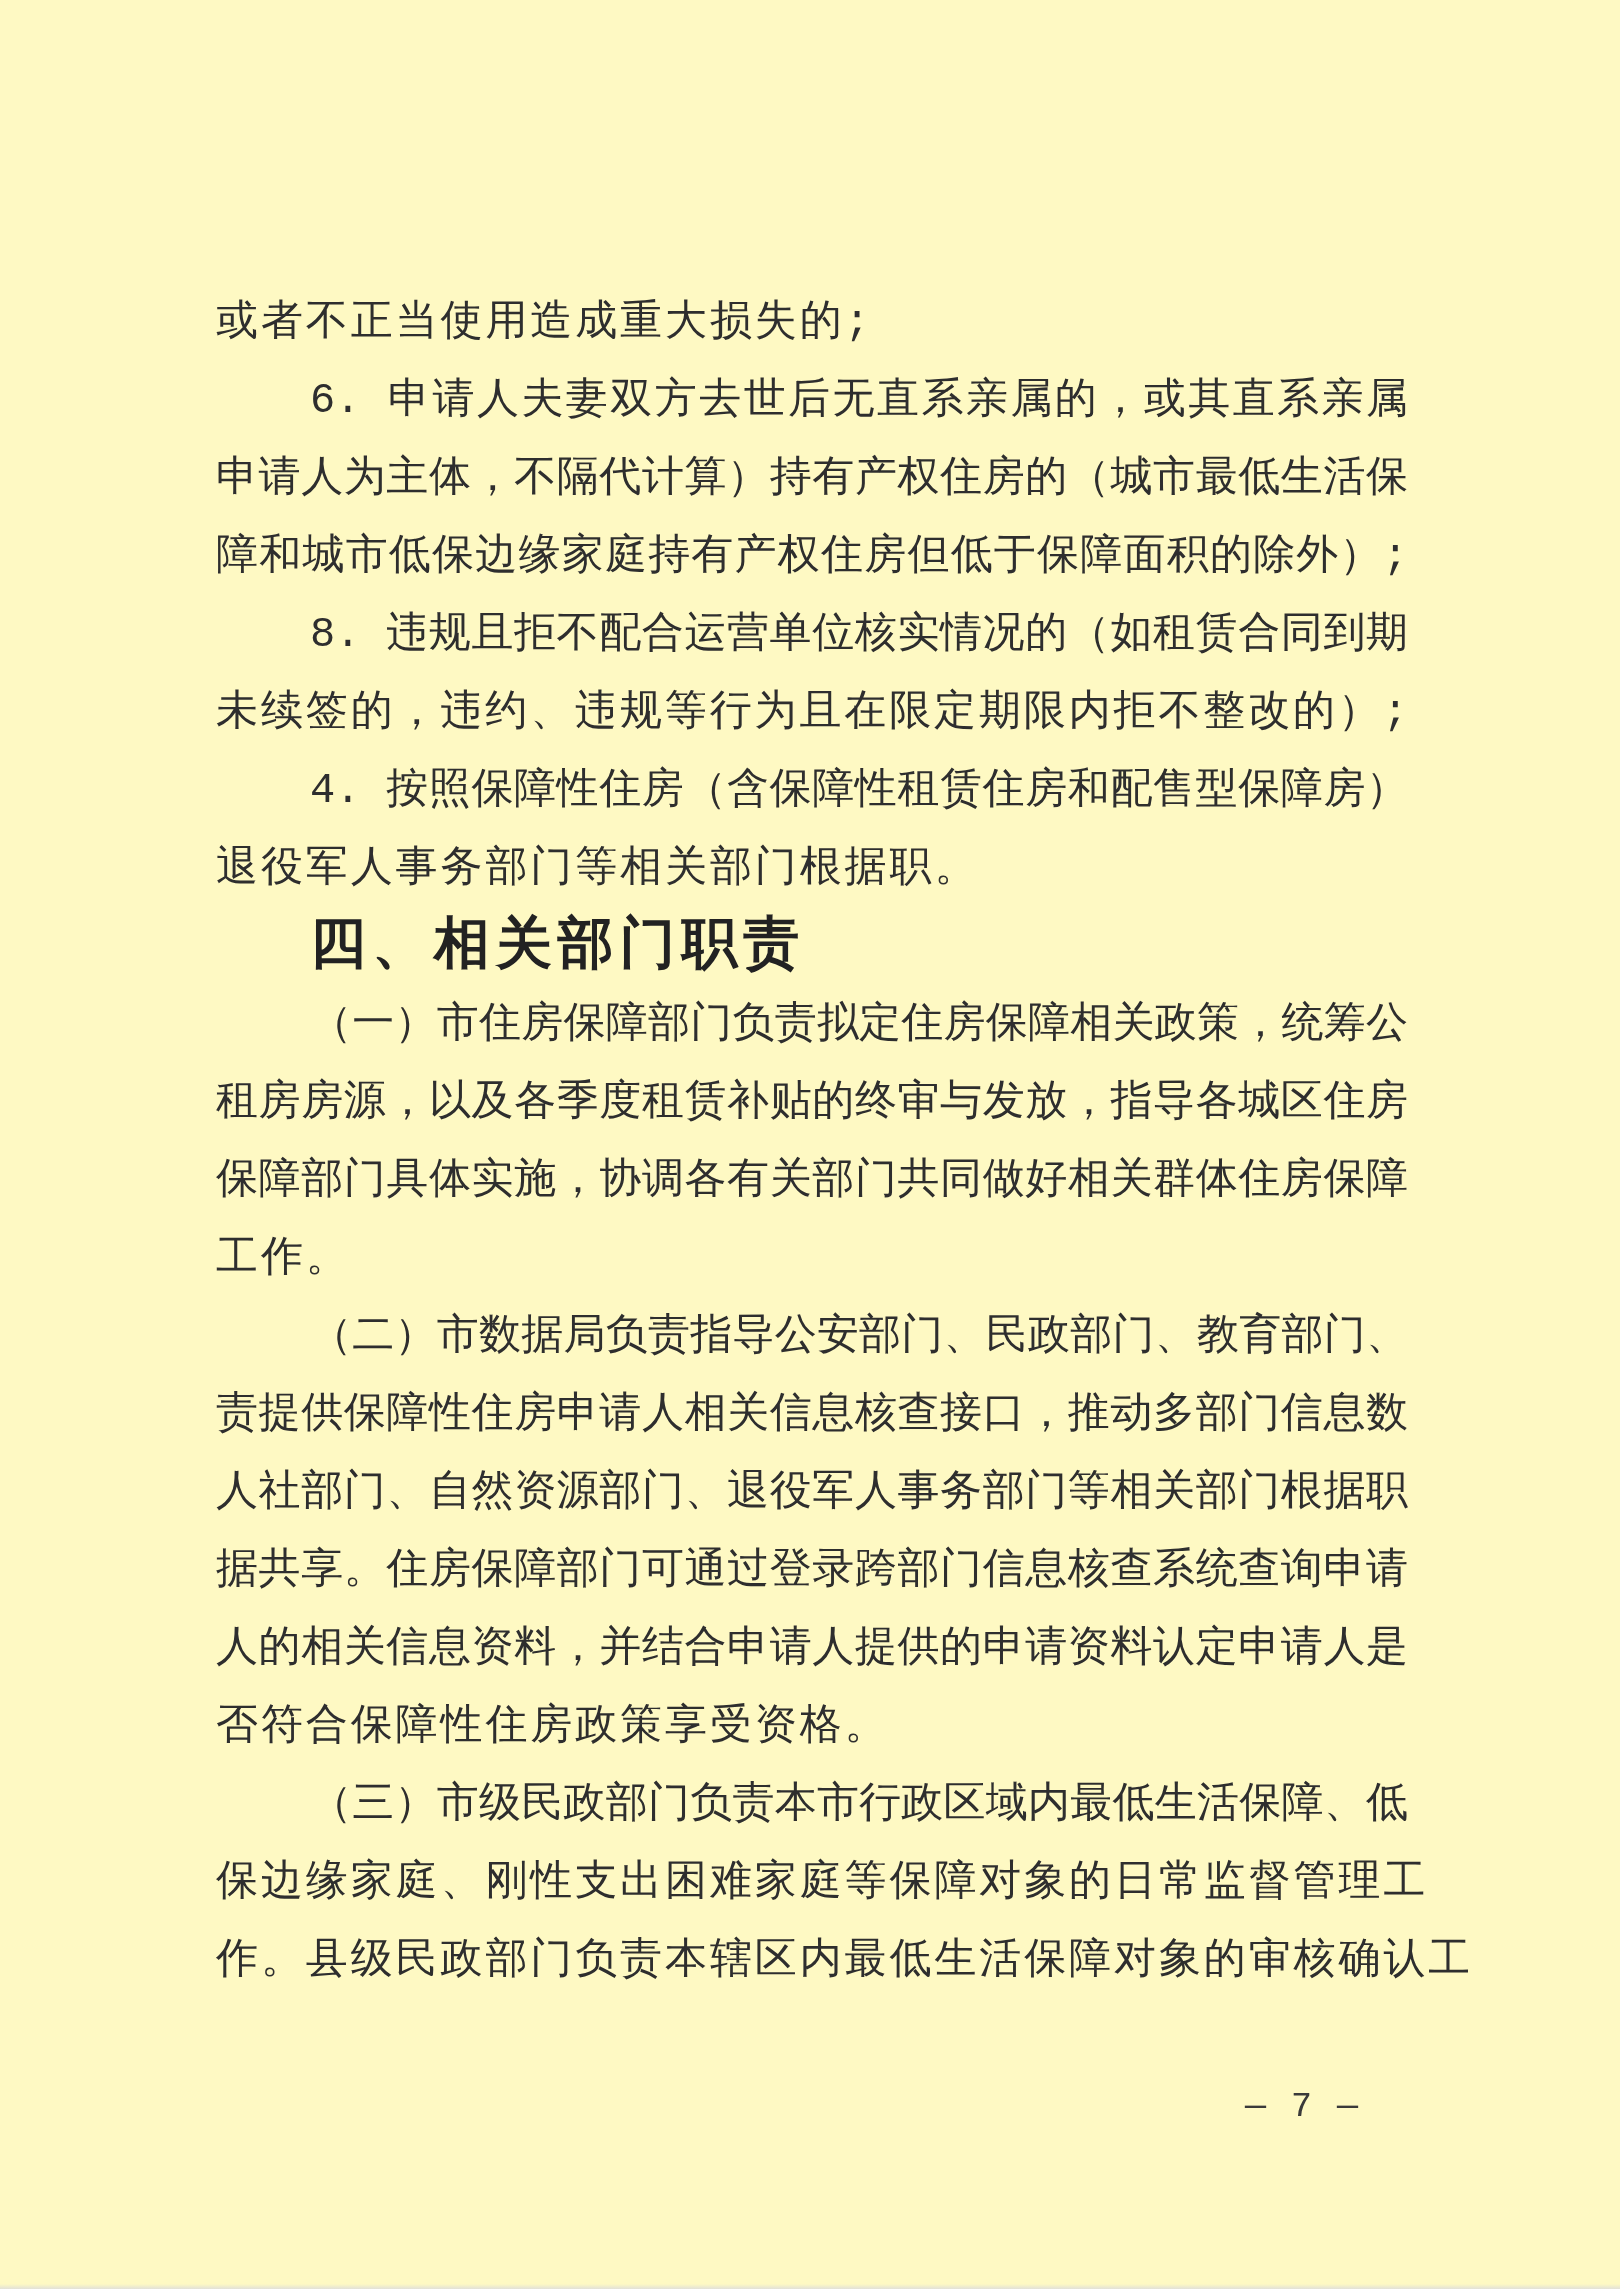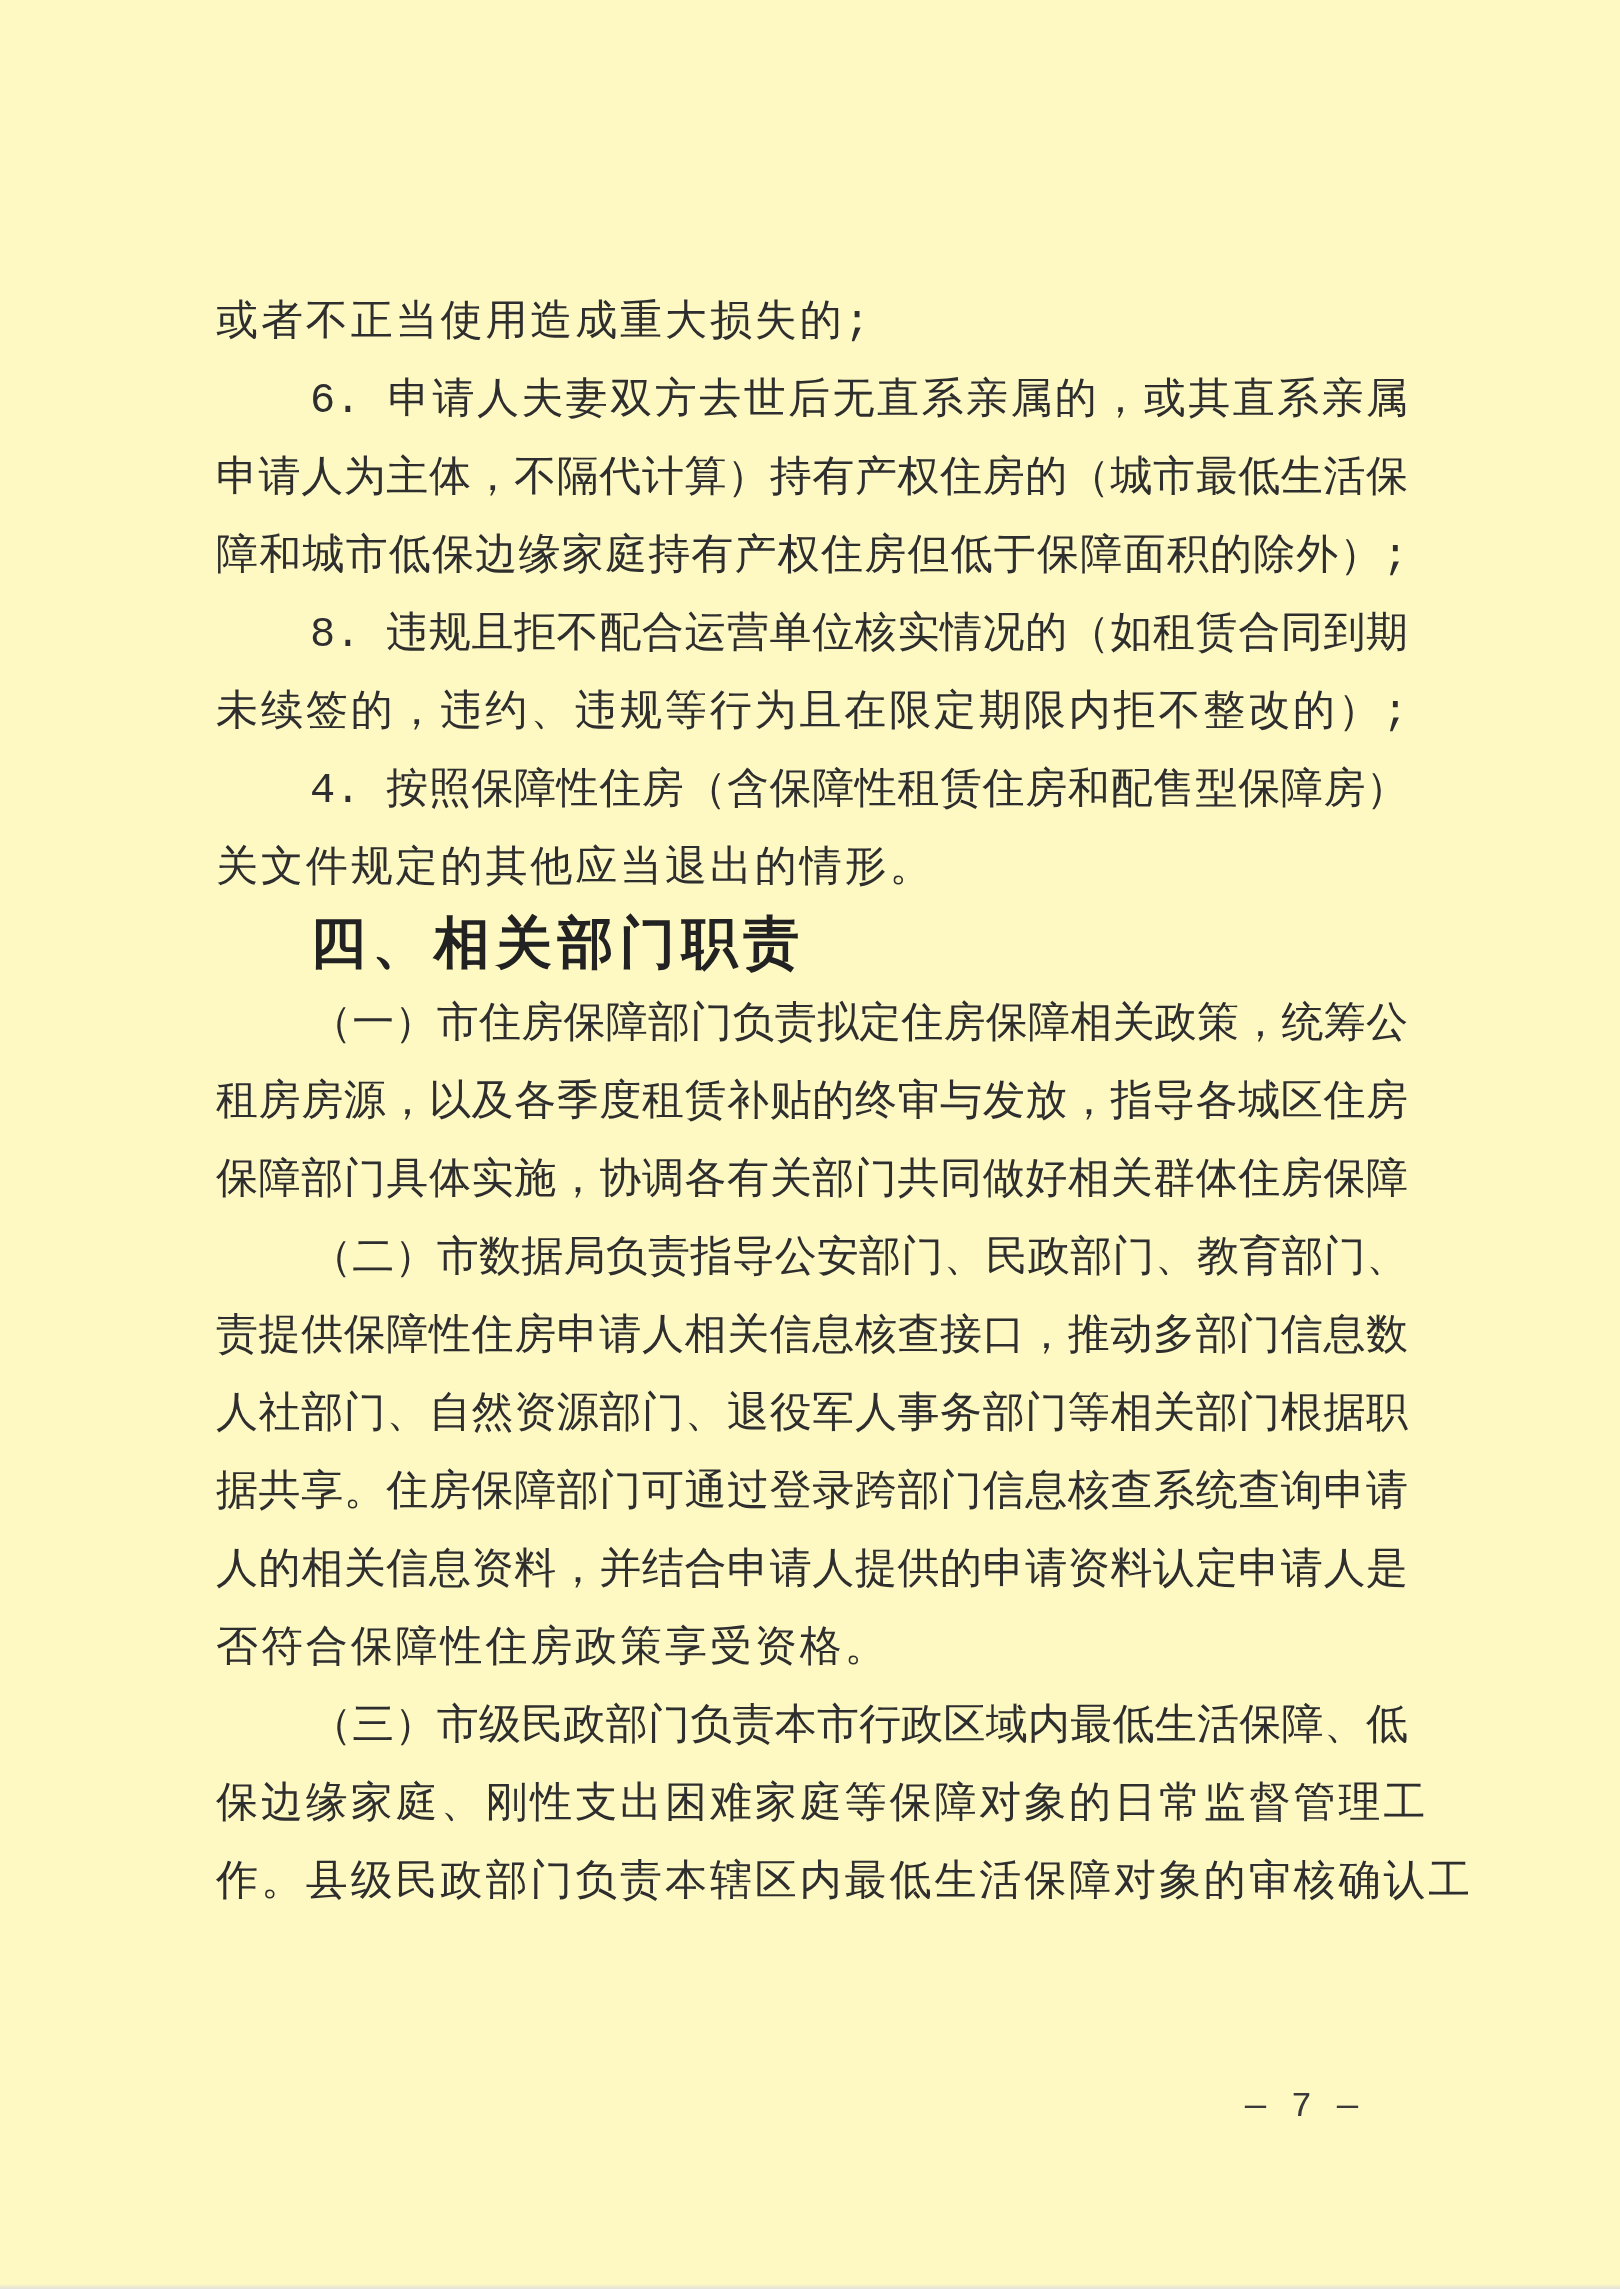--- a/index.html
+++ b/index.html
@@ -72,25 +72,26 @@
 
 <div class="page">
   <div class="doc-body">
       <div class="line">或者不正当使用造成重大损失的;</div>
       <div class="line indent full">6. 申请人夫妻双方去世后无直系亲属的，或其直系亲属（以</div>
       <div class="line full">申请人为主体，不隔代计算）持有产权住房的（城市最低生活保</div>
       <div class="line full">障和城市低保边缘家庭持有产权住房但低于保障面积的除外）;</div>
       <div class="line indent full">8. 违规且拒不配合运营单位核实情况的（如租赁合同到期且</div>
       <div class="line full">未续签的，违约、违规等行为且在限定期限内拒不整改的）;</div>
       <div class="line indent full">4. 按照保障性住房（含保障性租赁住房和配售型保障房）相</div>
-      <div class="line">关文件规定的其他应当退出的情形。</div>
+      <div class="line">退役军人事务部门等相关部门根据职。</div>
       <div class="line indent heading">四、相关部门职责</div>
       <div class="line indent full">（一）市住房保障部门负责拟定住房保障相关政策，统筹公</div>
       <div class="line full">租房房源，以及各季度租赁补贴的终审与发放，指导各城区住房</div>
       <div class="line full">保障部门具体实施，协调各有关部门共同做好相关群体住房保障</div>
+      <div class="line">工作。</div>
       <div class="line indent full">（二）市数据局负责指导公安部门、民政部门、教育部门、</div>
       <div class="line full">责提供保障性住房申请人相关信息核查接口，推动多部门信息数</div>
       <div class="line full">人社部门、自然资源部门、退役军人事务部门等相关部门根据职</div>
       <div class="line full">据共享。住房保障部门可通过登录跨部门信息核查系统查询申请</div>
       <div class="line full">人的相关信息资料，并结合申请人提供的申请资料认定申请人是</div>
       <div class="line">否符合保障性住房政策享受资格。</div>
       <div class="line indent full">（三）市级民政部门负责本市行政区域内最低生活保障、低</div>
       <div class="line">保边缘家庭、刚性支出困难家庭等保障对象的日常监督管理工</div>
       <div class="line">作。县级民政部门负责本辖区内最低生活保障对象的审核确认工</div>
     </div>

